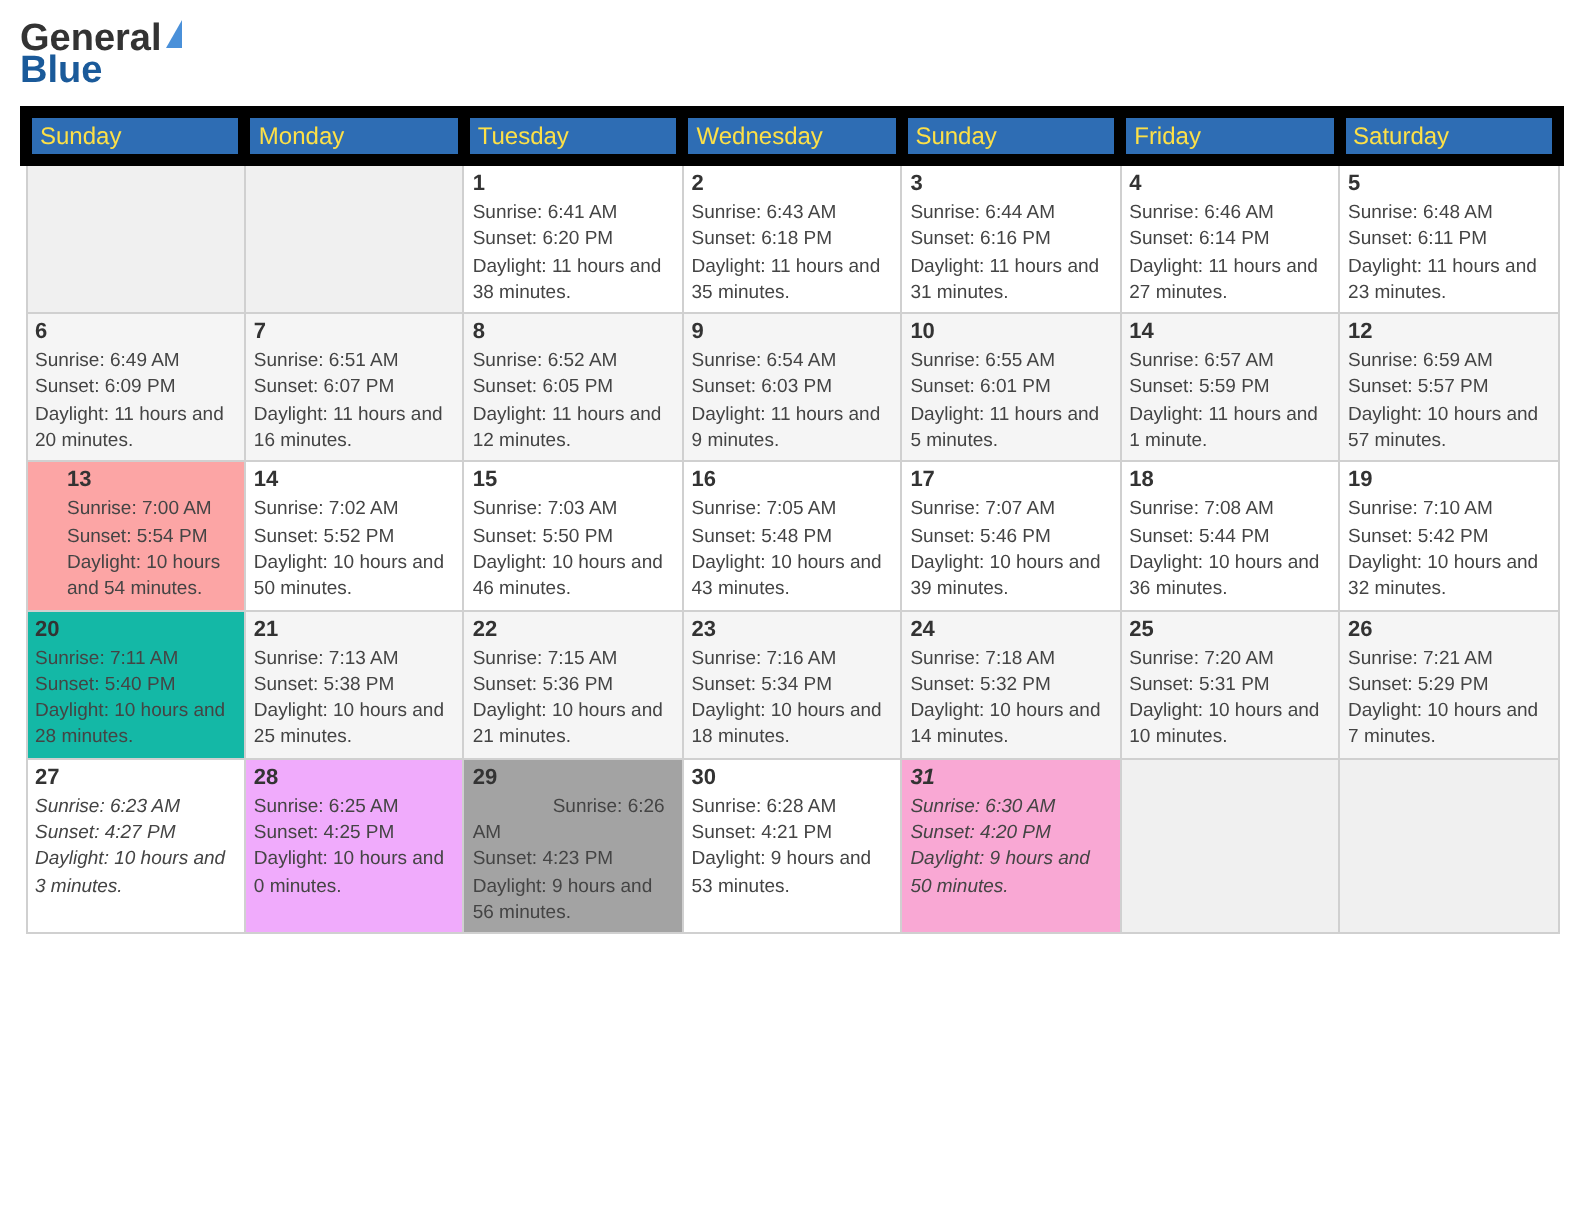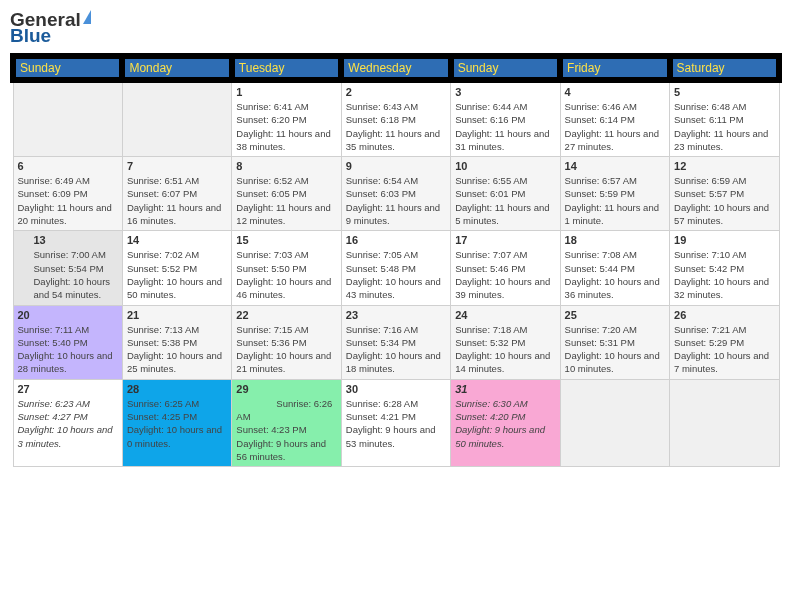--- a/index.html
+++ b/index.html
@@ -155,21 +155,21 @@
 Sunset: 6:01 PM
 Daylight: 11 hours and 5 minutes.</span></td>
         <td style="background: rgb(245, 245, 245);"><span class="day-num">14</span><span class="day-info" style="white-space: pre-line;">Sunrise: 6:57 AM
 Sunset: 5:59 PM
 Daylight: 11 hours and 1 minute.</span></td>
         <td style="background: rgb(245, 245, 245);"><span class="day-num">12</span><span class="day-info" style="white-space: pre-line; text-align: right;">Sunrise: 6:59 AM
 Sunset: 5:57 PM
 Daylight: 10 hours and 57 minutes.</span></td>
       </tr>
       <tr>
-        <td style="background: #e5e5e5; padding-left: 20px;"><span class="day-num">13</span><span class="day-info" style="white-space: pre-line;">Sunrise: 7:00 AM
+        <td style="background: #fca5a5; padding-left: 20px;"><span class="day-num">13</span><span class="day-info" style="white-space: pre-line;">Sunrise: 7:00 AM
 Sunset: 5:54 PM
 Daylight: 10 hours and 54 minutes.</span></td>
         <td style="background: rgb(255, 255, 255);"><span class="day-num">14</span><span class="day-info" style="white-space: pre-line;">Sunrise: 7:02 AM
 Sunset: 5:52 PM
 Daylight: 10 hours and 50 minutes.</span></td>
         <td style="background: rgb(255, 255, 255);"><span class="day-num">15</span><span class="day-info" style="white-space: pre-line;">Sunrise: 7:03 AM
 Sunset: 5:50 PM
 Daylight: 10 hours and 46 minutes.</span></td>
         <td style="background: rgb(255, 255, 255);"><span class="day-num">16</span><span class="day-info" style="white-space: pre-line;">Sunrise: 7:05 AM
 Sunset: 5:48 PM
@@ -178,21 +178,21 @@
 Sunset: 5:46 PM
 Daylight: 10 hours and 39 minutes.</span></td>
         <td style="background: rgb(255, 255, 255);"><span class="day-num">18</span><span class="day-info" style="white-space: pre-line;">Sunrise: 7:08 AM
 Sunset: 5:44 PM
 Daylight: 10 hours and 36 minutes.</span></td>
         <td style="background: rgb(255, 255, 255);"><span class="day-num">19</span><span class="day-info" style="white-space: pre-line;">Sunrise: 7:10 AM
 Sunset: 5:42 PM
 Daylight: 10 hours and 32 minutes.</span></td>
       </tr>
       <tr>
-        <td style="background: #c4b5fd;"><span class="day-num">20</span><span class="day-info" style="white-space: pre-line;">Sunrise: 7:11 AM
+        <td style="background: #14b8a6;"><span class="day-num">20</span><span class="day-info" style="white-space: pre-line;">Sunrise: 7:11 AM
 Sunset: 5:40 PM
 Daylight: 10 hours and 28 minutes.</span></td>
         <td style="background: rgb(245, 245, 245);"><span class="day-num">21</span><span class="day-info" style="white-space: pre-line;">Sunrise: 7:13 AM
 Sunset: 5:38 PM
 Daylight: 10 hours and 25 minutes.</span></td>
         <td style="background: rgb(245, 245, 245);"><span class="day-num">22</span><span class="day-info" style="white-space: pre-line;">Sunrise: 7:15 AM
 Sunset: 5:36 PM
 Daylight: 10 hours and 21 minutes.</span></td>
         <td style="background: rgb(245, 245, 245);"><span class="day-num">23</span><span class="day-info" style="white-space: pre-line;">Sunrise: 7:16 AM
 Sunset: 5:34 PM
@@ -204,24 +204,24 @@
 Sunset: 5:31 PM
 Daylight: 10 hours and 10 minutes.</span></td>
         <td style="background: rgb(245, 245, 245);"><span class="day-num">26</span><span class="day-info" style="white-space: pre-line;">Sunrise: 7:21 AM
 Sunset: 5:29 PM
 Daylight: 10 hours and 7 minutes.</span></td>
       </tr>
       <tr>
         <td style="background: rgb(255, 255, 255);"><span class="day-num">27</span><span class="day-info" style="white-space: pre-line; font-style: italic;">Sunrise: 6:23 AM
 Sunset: 4:27 PM
 Daylight: 10 hours and 3 minutes.</span></td>
-        <td style="background: #0ea5e9;"><span class="day-num">28</span><span class="day-info" style="white-space: pre-line;">Sunrise: 6:25 AM
+        <td style="background: #f0abfc;"><span class="day-num">28</span><span class="day-info" style="white-space: pre-line;">Sunrise: 6:25 AM
 Sunset: 4:25 PM
 Daylight: 10 hours and 0 minutes.</span></td>
-        <td style="background: #86efac;"><span class="day-num">29</span><span class="day-info" style="white-space: pre-line; margin-left: 40px;">Sunrise: 6:26 AM
+        <td style="background: #a3a3a3;"><span class="day-num">29</span><span class="day-info" style="white-space: pre-line; margin-left: 40px;">Sunrise: 6:26 AM
 Sunset: 4:23 PM
 Daylight: 9 hours and 56 minutes.</span></td>
         <td style="background: rgb(255, 255, 255);"><span class="day-num">30</span><span class="day-info" style="white-space: pre-line;">Sunrise: 6:28 AM
 Sunset: 4:21 PM
 Daylight: 9 hours and 53 minutes.</span></td>
         <td style="background: #f9a8d4; font-style: italic;"><span class="day-num">31</span><span class="day-info" style="white-space: pre-line;">Sunrise: 6:30 AM
 Sunset: 4:20 PM
 Daylight: 9 hours and 50 minutes.</span></td>
         <td class="empty-cell"></td>
         <td class="empty-cell"></td>

